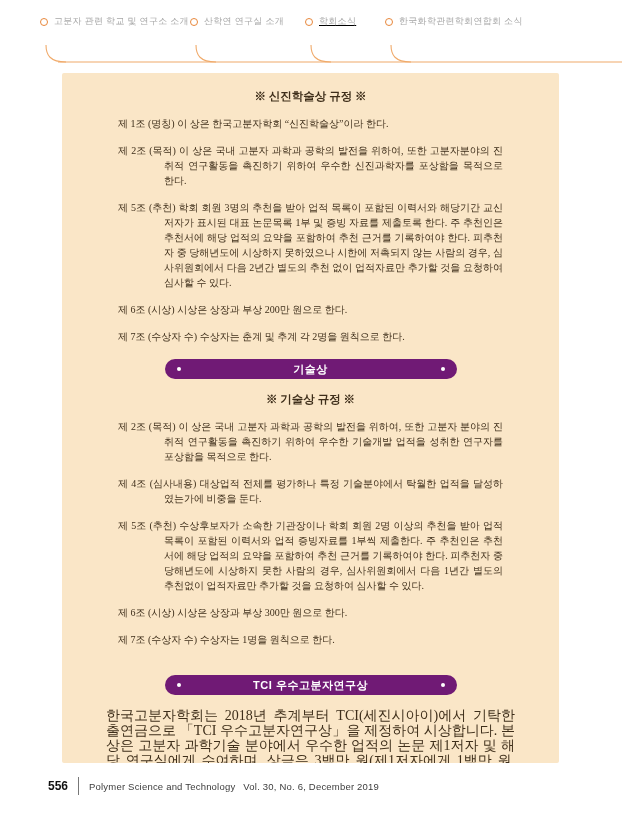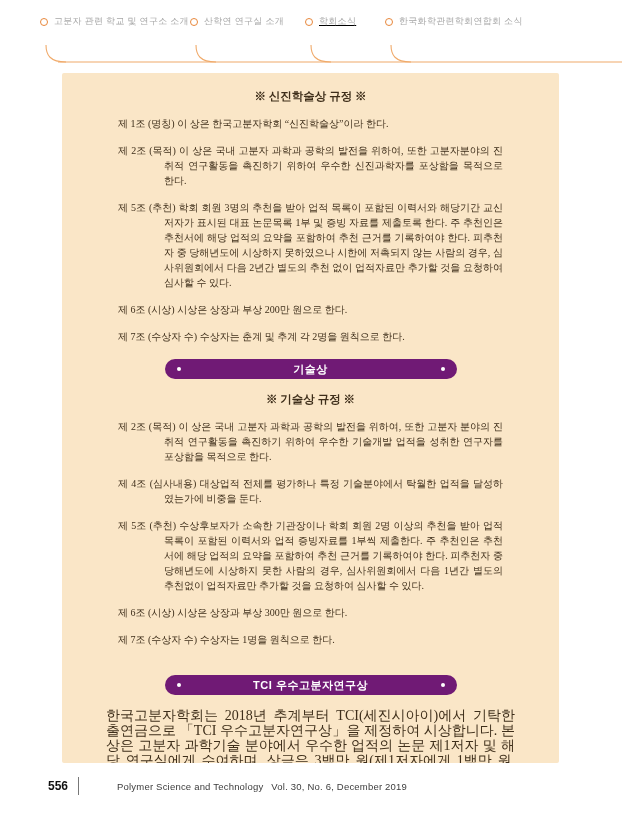--- a/index.html
+++ b/index.html
@@ -31,21 +31,21 @@
   .banner .dot{position:absolute;top:8px;width:4px;height:4px;border-radius:50%;background:#ffffff;}
   .banner .dot-l{left:12px;} .banner .dot-r{right:12px;}
   .intro{margin:0;font-size:14px;line-height:15px;text-align:justify;}
   .req-list{margin:14px 0 0;}
   .req-line{margin:7px;font-size:10px;line-height:14.7px;}
   .lv0{padding-left:0;} .lv1{padding-left:12px;}
   
   .footer{position:absolute;left:48px;top:776px;display:flex;align-items:center;height:20px;}
   .page-num{font-size:12px;font-weight:bold;color:#111111;}
   .footer-sep{width:1px;height:18px;background:#777777;margin:0 10px;}
-  .journal{font-size:9.5px;color:#3c3c3c;letter-spacing:.2px;margin-left:28px;}
+  .journal{font-size:9.5px;color:#3c3c3c;letter-spacing:.2px;}
   .journal .issue{margin-left:8px;}
 </style>
 </head>
 <body>
 
 <div class="nav-item" style="left:40px;">
   <span class="nav-dot"></span>
   <span class="nav-label">고분자 관련 학교 및 연구소 소개</span>
 </div>
 <div class="nav-item" style="left:190px;">

